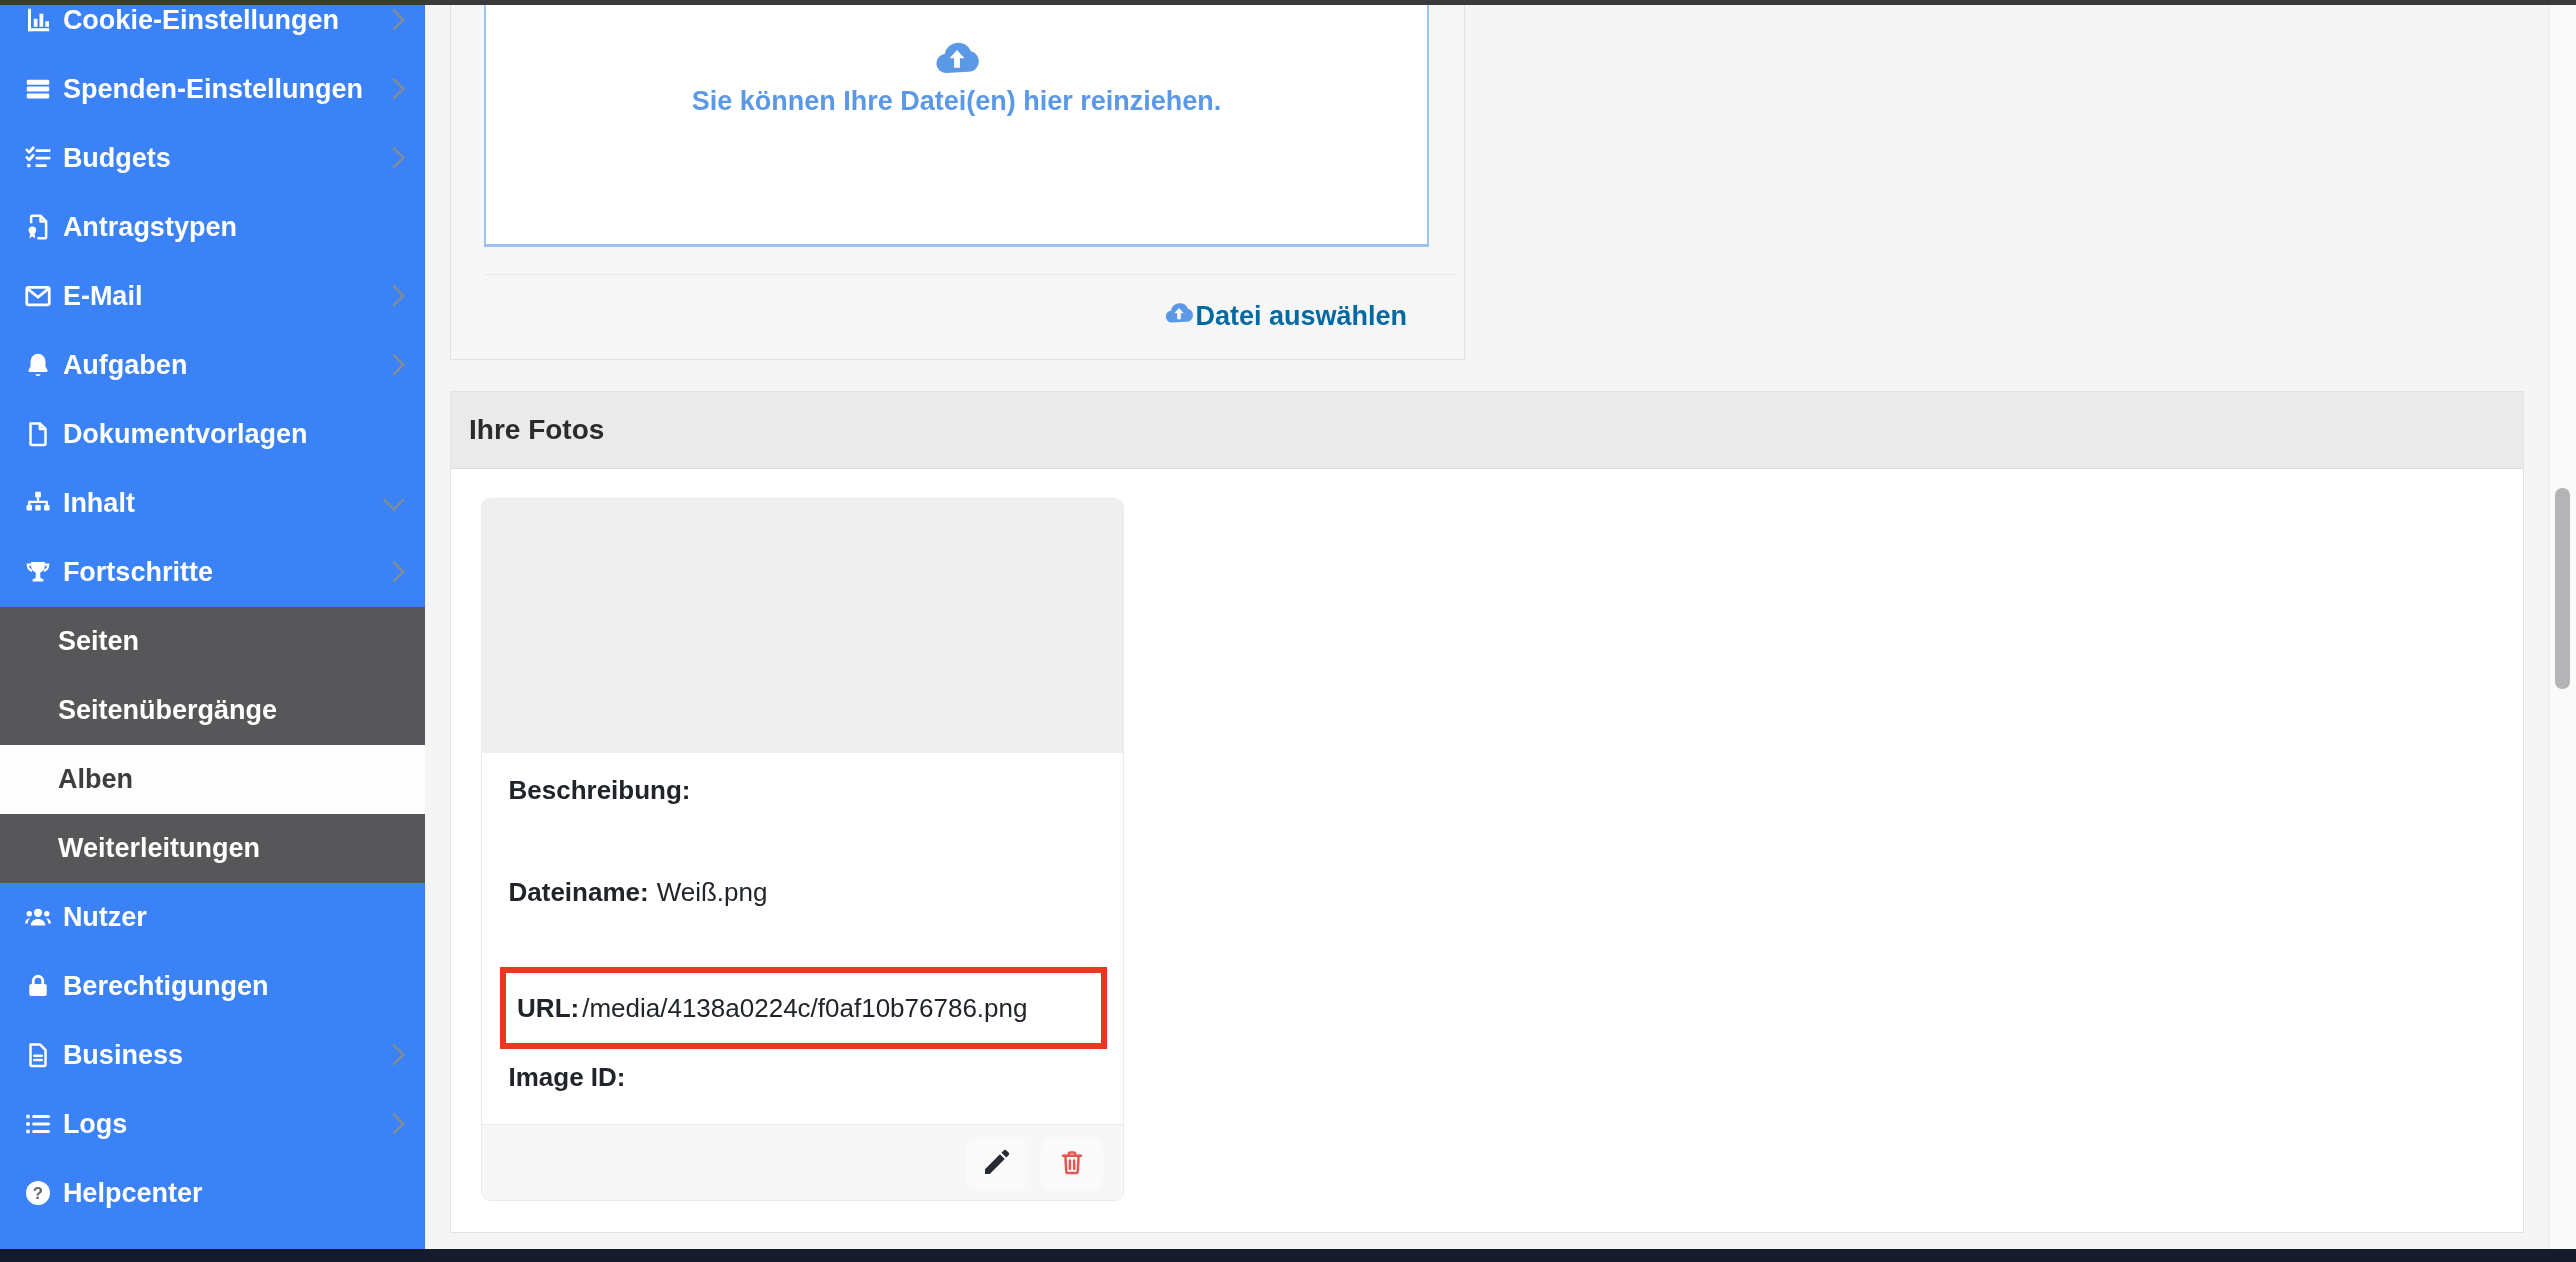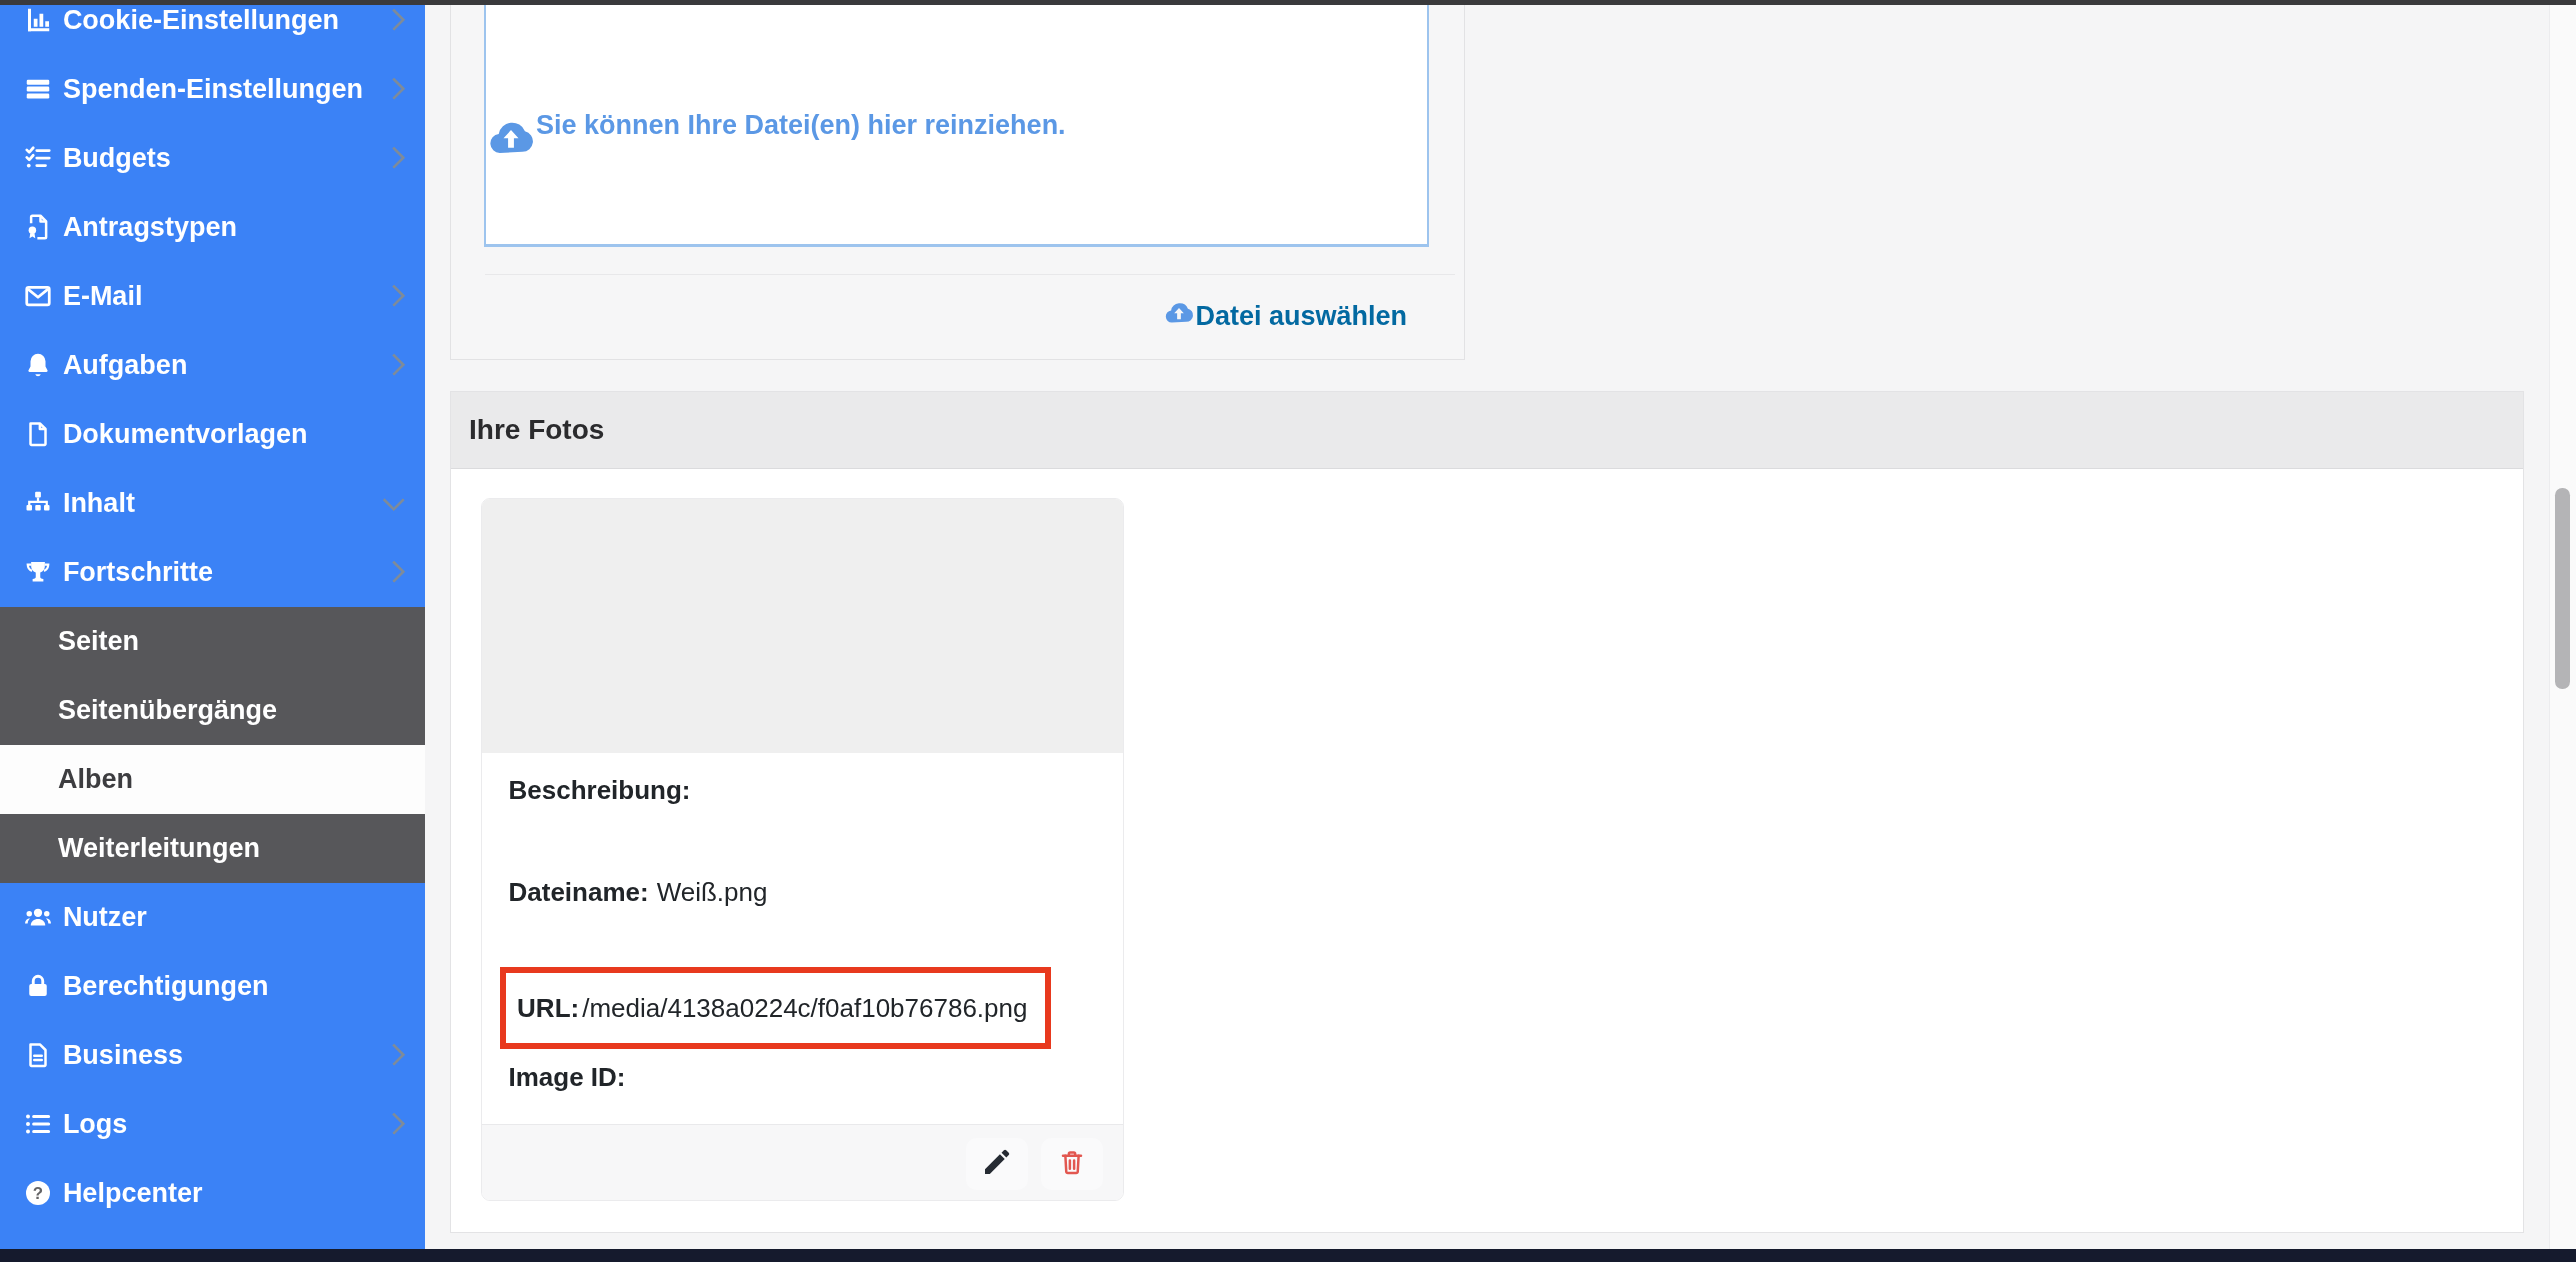--- a/index.html
+++ b/index.html
@@ -22,21 +22,21 @@
   .chev.right{transform:rotate(-45deg);}
   .chev.down{transform:rotate(45deg);margin-top:-7.2px;}
   .nav-item.sub{background:#57575a;padding-left:58px;}
   .nav-item.sub.active{background:#fdfdfd;color:#3d3d40;}
 
   
   .upload-panel{position:absolute;left:450px;top:4.5px;width:1015px;height:355px;box-sizing:border-box;
                 background:#f6f6f7;border:0.9px solid #e2e2e4;border-top:none;z-index:5;}
   .dropzone{position:absolute;left:33px;top:0;width:945px;height:242px;box-sizing:border-box;background:#ffffff;
             border-left:2.7px solid #9dc4ee;border-right:2.7px solid #9dc4ee;border-bottom:3.6px solid #9dc4ee;
-            display:flex;align-items:center;}
+            display:flex;flex-direction:column;align-items:center;}
   .dz-cloud{margin-top:28px;width:50px;height:50px;}
   .dz-cloud svg{width:50px;height:50px;}
   .dz-text{margin-top:3.6px;font-size:27px;font-weight:600;color:#5b98e5;}
   .upload-divider{position:absolute;left:34px;top:269px;width:970px;height:1.8px;background:#e8e8ea;}
   .choose-file{position:absolute;right:57px;top:292px;height:39px;display:flex;align-items:center;
                color:#0369a1;font-size:27px;font-weight:600;cursor:pointer;}
   .choose-file svg{width:32px;height:32px;}
 
   
   .photos-panel{position:absolute;left:450px;top:391px;width:2074px;height:842px;box-sizing:border-box;
@@ -46,21 +46,21 @@
   .panel-body{position:relative;}
 
   .photo-card{position:absolute;left:29.5px;top:29px;width:643px;height:703px;box-sizing:border-box;
               background:#ffffff;border:0.9px solid #ebebed;border-radius:9px;overflow:hidden;}
   .thumb{position:absolute;left:0;top:0;width:100%;height:254px;background:#efefef;}
   .card-row{position:absolute;left:27px;font-size:26px;color:#212529;white-space:nowrap;}
   .card-row b{font-weight:700;}
   .card-row .val{margin-left:8px;font-weight:400;}
   .row-desc{top:276px;}
   .row-file{top:378px;}
-  .url-box{position:absolute;left:18px;top:468px;width:551px;height:82px;box-sizing:border-box;
+  .url-box{position:absolute;left:18px;top:468px;width:607px;height:82px;box-sizing:border-box;
            border:6.3px solid #e8391e;background:#ffffff;display:flex;align-items:center;
            padding-left:11.6px;font-size:26px;color:#212529;white-space:nowrap;overflow:hidden;}
   .url-box b{font-weight:700;}
   .url-box .val{margin-left:3px;}
   .row-id{top:563px;}
   .card-footer{position:absolute;left:0;top:625px;width:100%;height:78px;box-sizing:border-box;
                background:#f7f7f8;border-top:0.9px solid #e9e9eb;display:flex;align-items:center;
                justify-content:flex-end;gap:12.5px;padding-right:19.7px;}
   .icon-btn{border:none;cursor:pointer;display:flex;align-items:center;justify-content:center;border-radius:10.7px;}
   .edit-btn{width:62px;height:52px;background:#fafafb;}

